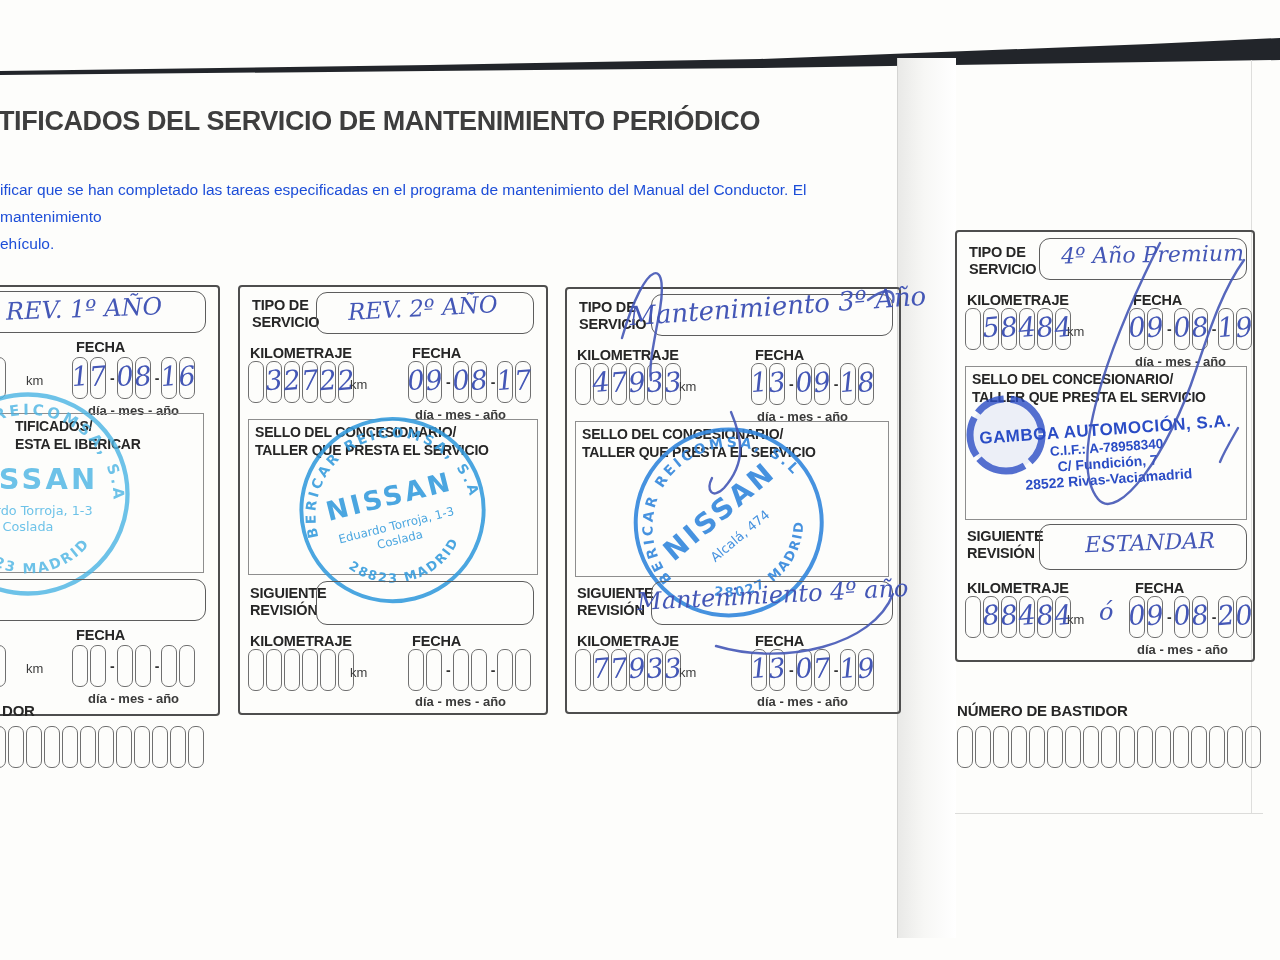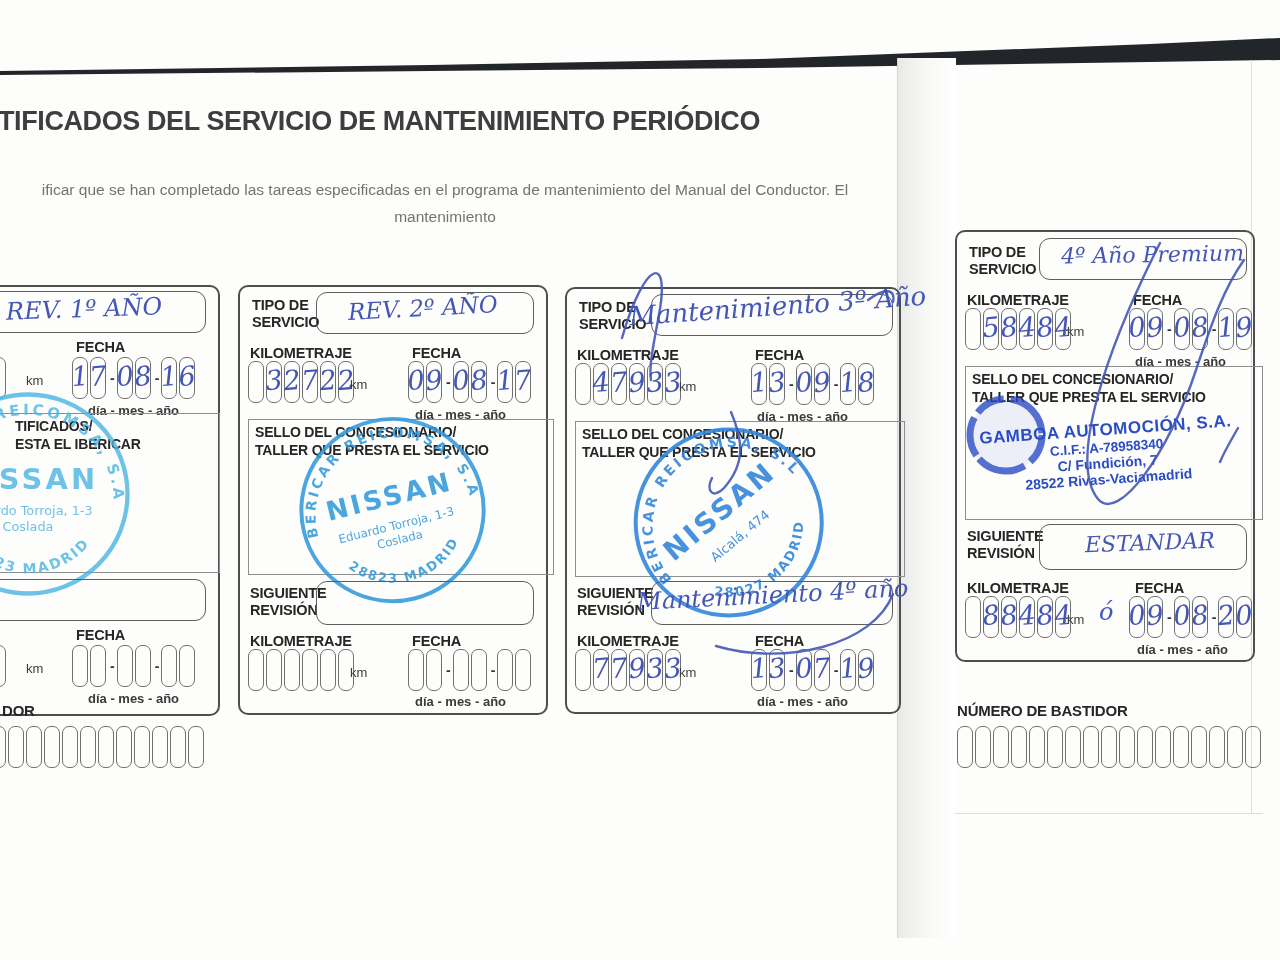--- a/index.html
+++ b/index.html
@@ -2,28 +2,28 @@
 <html><head>
 <meta charset="utf-8">
 <style>
   html,body{margin:0;padding:0;background:#ffffff;}
   .page-root{position:relative;width:1280px;height:960px;background:#fdfdfb;overflow:hidden;
              font-family:"Liberation Sans",sans-serif;color:#2b2b2b;}
   .abs{position:absolute;}
   
   .doc-title{position:absolute;left:-2px;top:106px;font-size:27px;font-weight:bold;color:#3e3e3e;
              letter-spacing:-0.4px;white-space:nowrap;}
-  .intro{position:absolute;left:0;top:176px;width:890px;font-size:15.5px;color:#737373;line-height:27px;text-align:center;}
+  .intro{position:absolute;left:0;top:176px;width:890px;font-size:15.5px;color:#1d4ed8;line-height:27px;}
   
-  .cert{position:absolute;border:2px solid #4e4e4e;border-radius:10px;background:transparent;}
+  .cert{position:absolute;border:2px solid #4e4e4e;border-radius:4px;background:transparent;}
   .lbl{position:absolute;font-weight:bold;color:#262626;font-size:14.5px;line-height:17px;
        letter-spacing:-0.2px;white-space:nowrap;}
   .lbl.sm{font-size:14px;}
   .field{position:absolute;border:1.7px solid #5d5d5d;border-radius:11px;background:transparent;}
-  .sello{position:absolute;border:1.4px solid #8e8e8e;padding-left:16px;}
+  .sello{position:absolute;border:1.4px solid #8e8e8e;}
   .cells{position:absolute;display:flex;align-items:center;}
   .cell{width:14px;height:40px;border:1.6px solid #707070;border-radius:7px;margin-right:2px;
         position:relative;flex:none;}
   .dash{margin:0 2px;font-weight:bold;color:#333;font-size:14px;flex:none;}
   .kmu{position:absolute;font-size:13px;color:#3c3c3c;}
   .dma{position:absolute;font-size:13px;font-weight:bold;color:#3a3a3a;white-space:nowrap;}
   
   .hw{font-family:"DejaVu Serif",serif;font-style:italic;color:#4457b6;}
   .digit{position:absolute;left:50%;top:50%;transform:translate(-50%,-56%) rotate(-5deg);
          font-size:27px;white-space:nowrap;}
@@ -49,20 +49,21 @@
     <polygon points="0,71 430,65 760,59 1150,44 1280,38 1280,60 1150,62 760,68 430,71 0,75" fill="#22252a"></polygon>
   </svg>
 
   <div class="spine"></div>
   <div class="edge-v" style="left:1251px;top:60px;height:753px;"></div>
   <div class="edge-h" style="left:955px;top:813px;width:308px;"></div>
 
   <div class="doc-title">TIFICADOS DEL SERVICIO DE MANTENIMIENTO PERIÓDICO</div>
   <div class="intro">
     <div>ificar que se han completado las tareas especificadas en el programa de mantenimiento del Manual del Conductor. El mantenimiento</div>
+    <div>ehículo.</div>
   </div>
 
   <div class="cert" style="left:-96px;top:285px;width:312px;height:427px;">
     <div class="field" style="left:70px;top:4px;width:228px;height:40px;"></div>
     <div class="hw script" style="left:100px;top:8px;font-size:24px;transform:rotate(-2deg);">REV. 1º AÑO</div>
 
     <div class="lbl" style="left:170px;top:52px;">FECHA</div>
     <div class="cell" style="position:absolute;left:84px;top:70px;"></div>
     <div class="kmu" style="left:120px;top:86px;">km</div>
     <div class="cells" style="left:166px;top:70px;">

